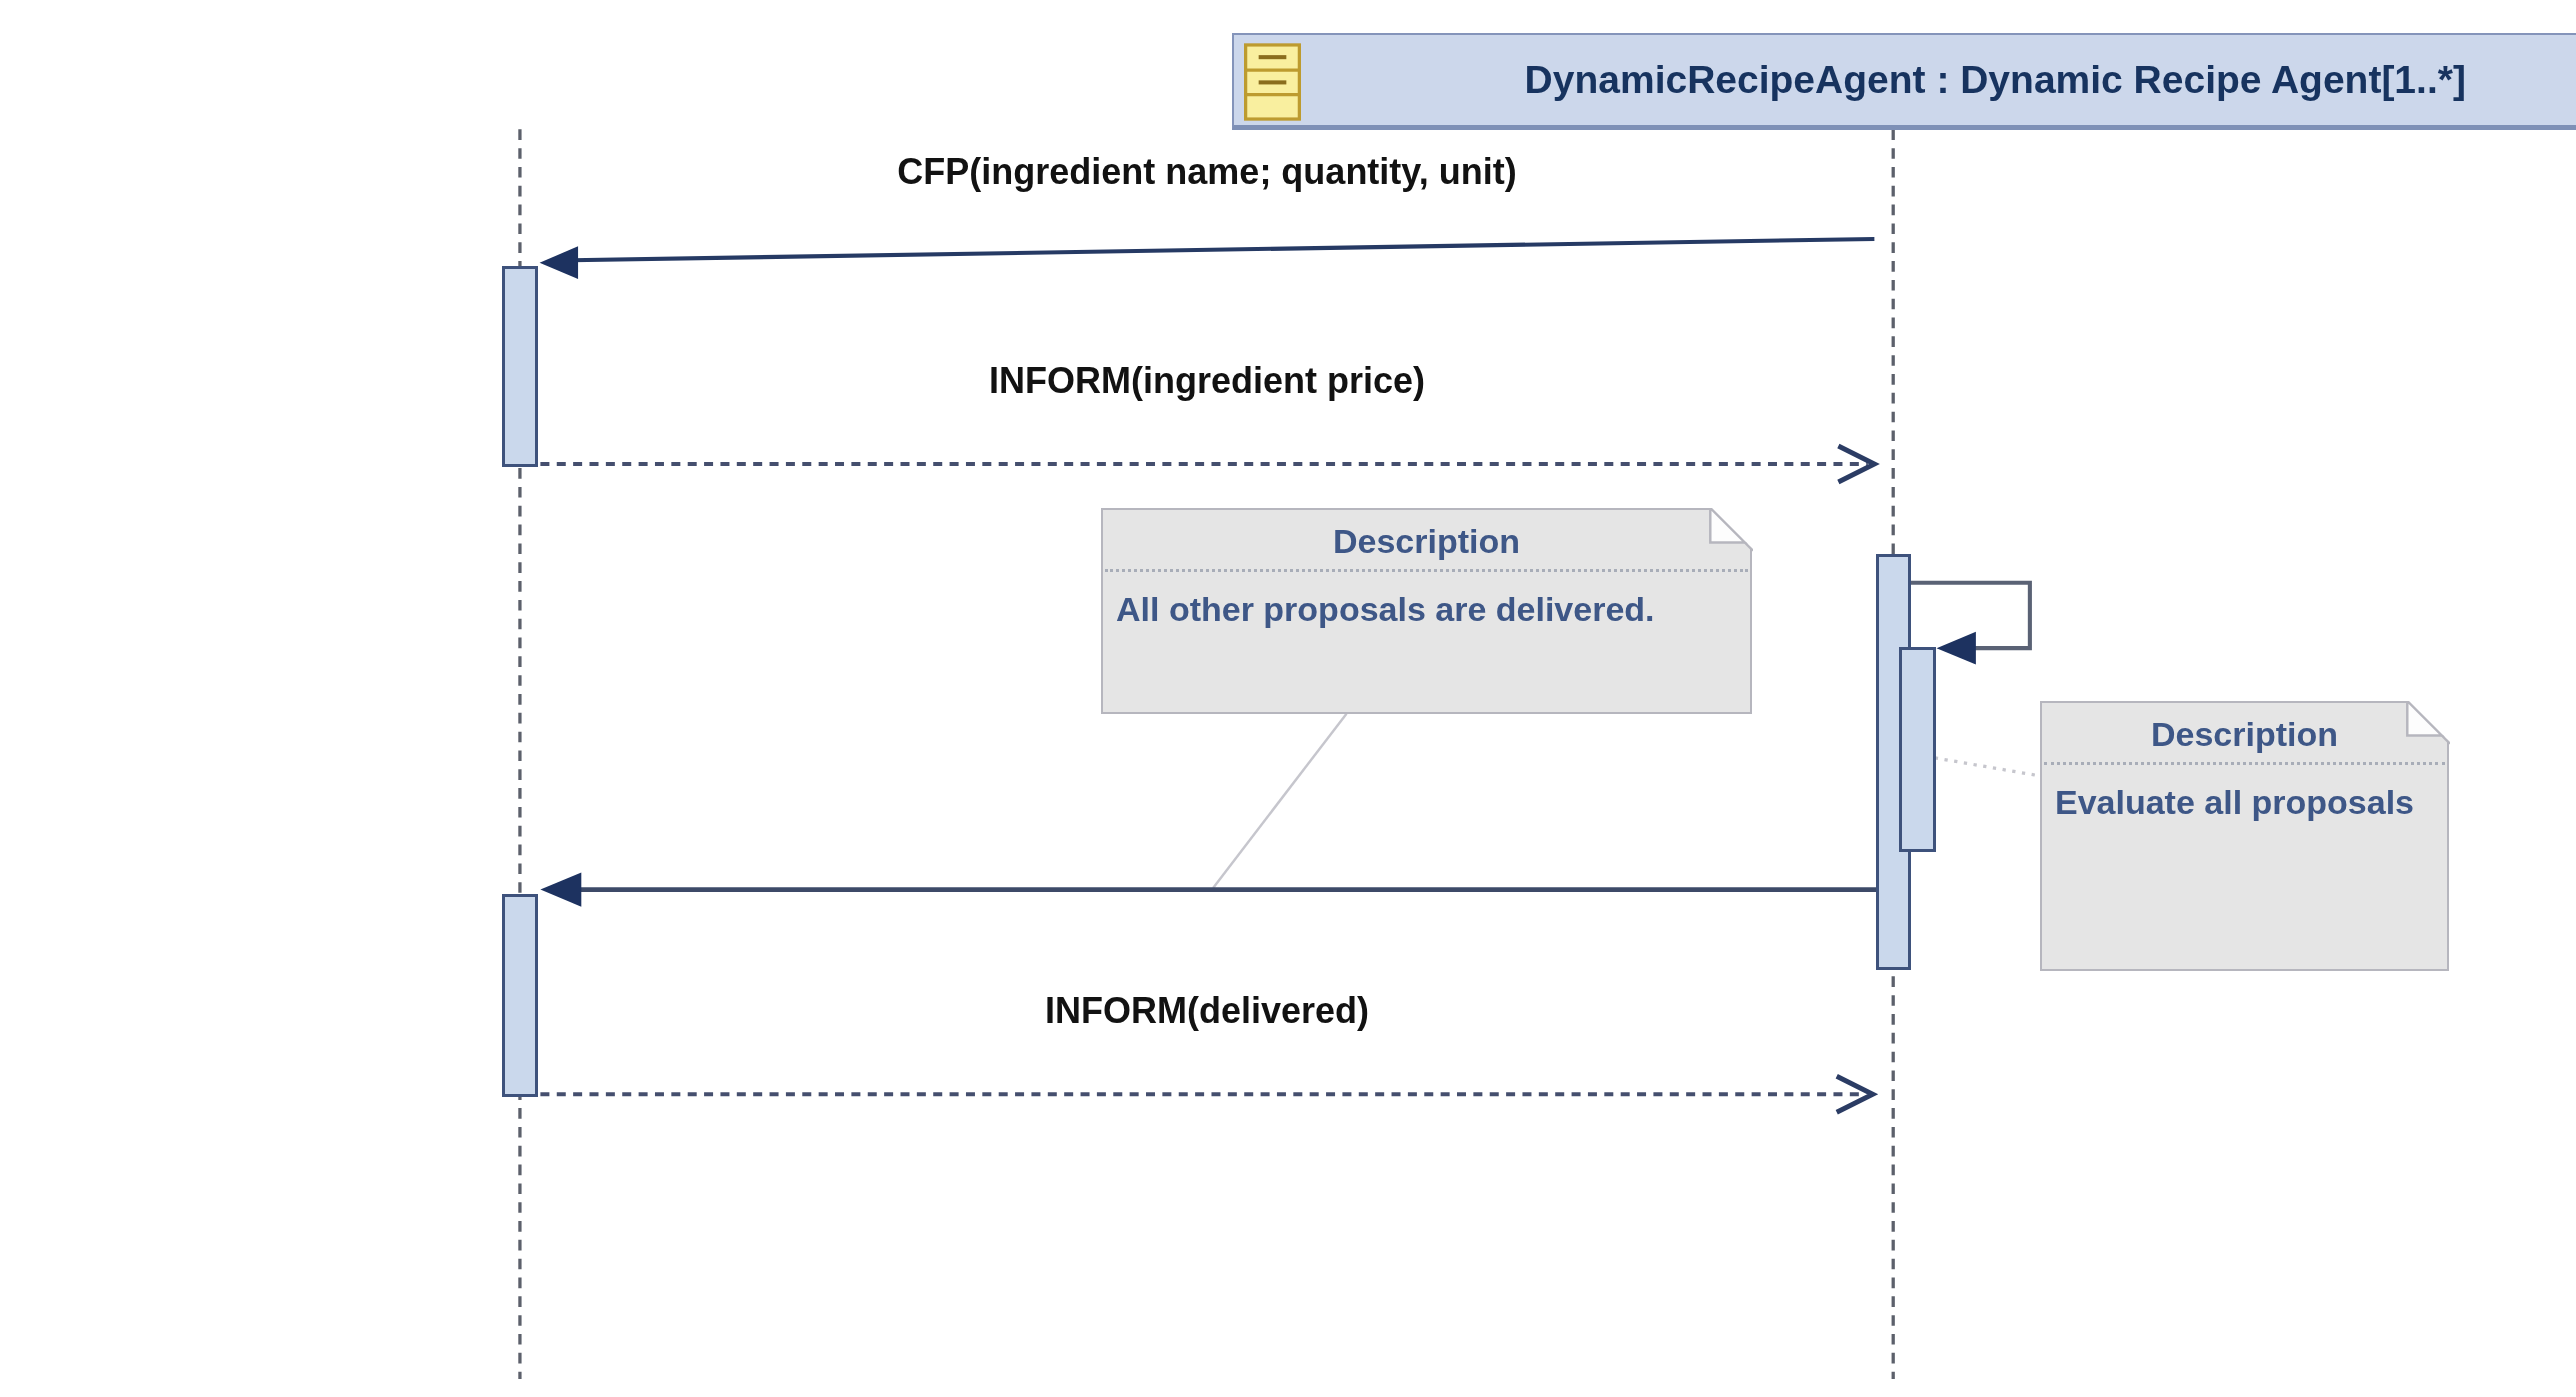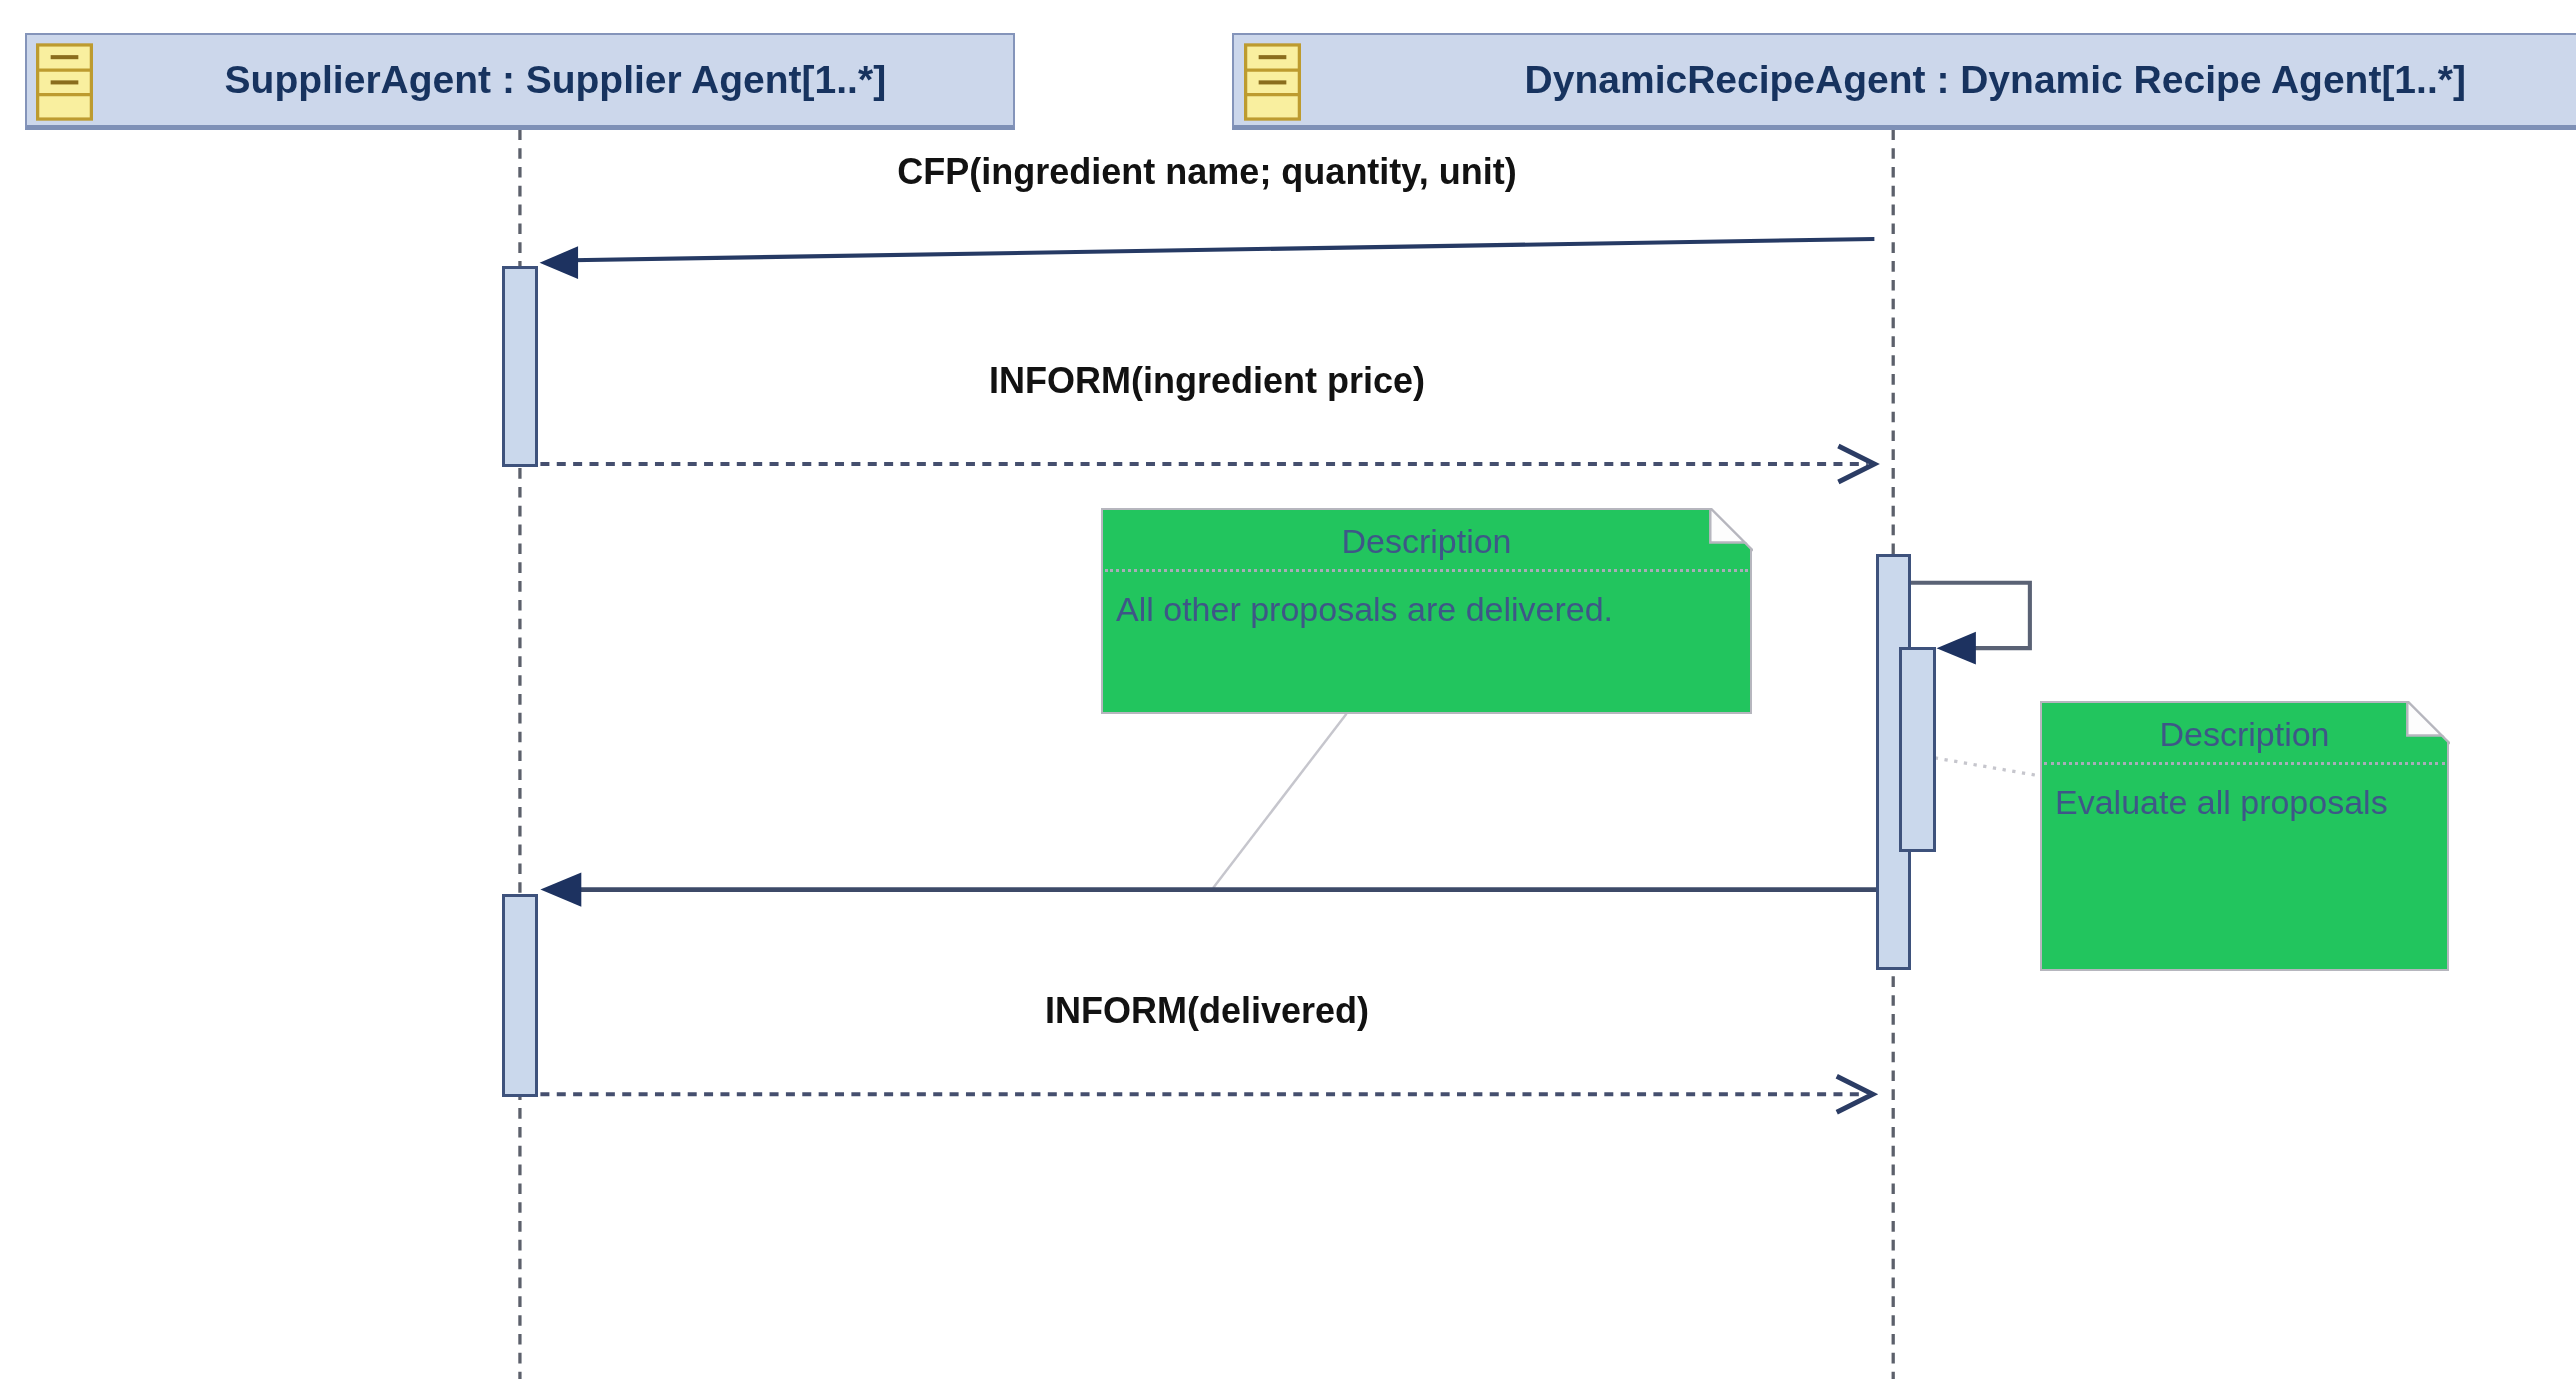--- a/index.html
+++ b/index.html
@@ -50,24 +50,25 @@
     font-size:36px;
     color:#121212;
     z-index:5;
     white-space:nowrap;
     font-weight:bold;
   }
 
   
   .note{
     position:absolute;
-    background:#22c55e;
+    background:#e5e5e5;
     border:2.5px solid #b6b6be;
     box-sizing:border-box;
     z-index:6;
+    font-weight:bold;
   }
   .note .note-title{
     text-align:center;
     font-size:34px;
     color:#3e5787;
     padding:11.5px 0 8.2px 0;
     border-bottom:3.3px dotted #a8adb8;
     margin:0 1.6px;
   }
   .note .note-body{
@@ -101,30 +102,20 @@
     <polyline points="2334,712 2480,712 2480,792 2376,792" fill="none" stroke="#5a6275" stroke-width="5"></polyline>
     <polygon points="2366,792 2414,772 2414,812" fill="#1d3260"></polygon>
 
     <line x1="2292" y1="1087" x2="702" y2="1087" stroke="#3d4a68" stroke-width="6"></line>
     <polygon points="660,1087 710,1066 710,1108" fill="#1d3260"></polygon>
 
     <line x1="660" y1="1337" x2="2280" y2="1337" stroke="#454f6e" stroke-width="5" stroke-dasharray="11 9"></line>
     <polyline points="2244,1315 2288,1337 2244,1359" fill="none" stroke="#2b3c64" stroke-width="6"></polyline>
   </svg>
 
-  <div class="participant" style="left:24.6px;width:990px;">
-    <svg class="agent-icon" width="57" height="78" viewBox="0 0 70 95">
-      <rect x="2" y="2" width="66" height="91" fill="#f9ef9f" stroke="#bd9b2f" stroke-width="4"></rect>
-      <line x1="2" y1="33" x2="68" y2="33" stroke="#bd9b2f" stroke-width="4"></line>
-      <line x1="2" y1="63" x2="68" y2="63" stroke="#bd9b2f" stroke-width="4"></line>
-      <line x1="18" y1="17" x2="52" y2="17" stroke="#8a6d1d" stroke-width="5"></line>
-      <line x1="18" y1="48" x2="52" y2="48" stroke="#8a6d1d" stroke-width="5"></line>
-    </svg>
-    <div class="p-label">SupplierAgent : Supplier Agent[1..*]</div>
-  </div>
 
   <div class="participant" style="left:1232px;width:1455px;">
     <svg class="agent-icon" width="57" height="78" viewBox="0 0 70 95">
       <rect x="2" y="2" width="66" height="91" fill="#f9ef9f" stroke="#bd9b2f" stroke-width="4"></rect>
       <line x1="2" y1="33" x2="68" y2="33" stroke="#bd9b2f" stroke-width="4"></line>
       <line x1="2" y1="63" x2="68" y2="63" stroke="#bd9b2f" stroke-width="4"></line>
       <line x1="18" y1="17" x2="52" y2="17" stroke="#8a6d1d" stroke-width="5"></line>
       <line x1="18" y1="48" x2="52" y2="48" stroke="#8a6d1d" stroke-width="5"></line>
     </svg>
     <div class="p-label">DynamicRecipeAgent : Dynamic Recipe Agent[1..*]</div>

